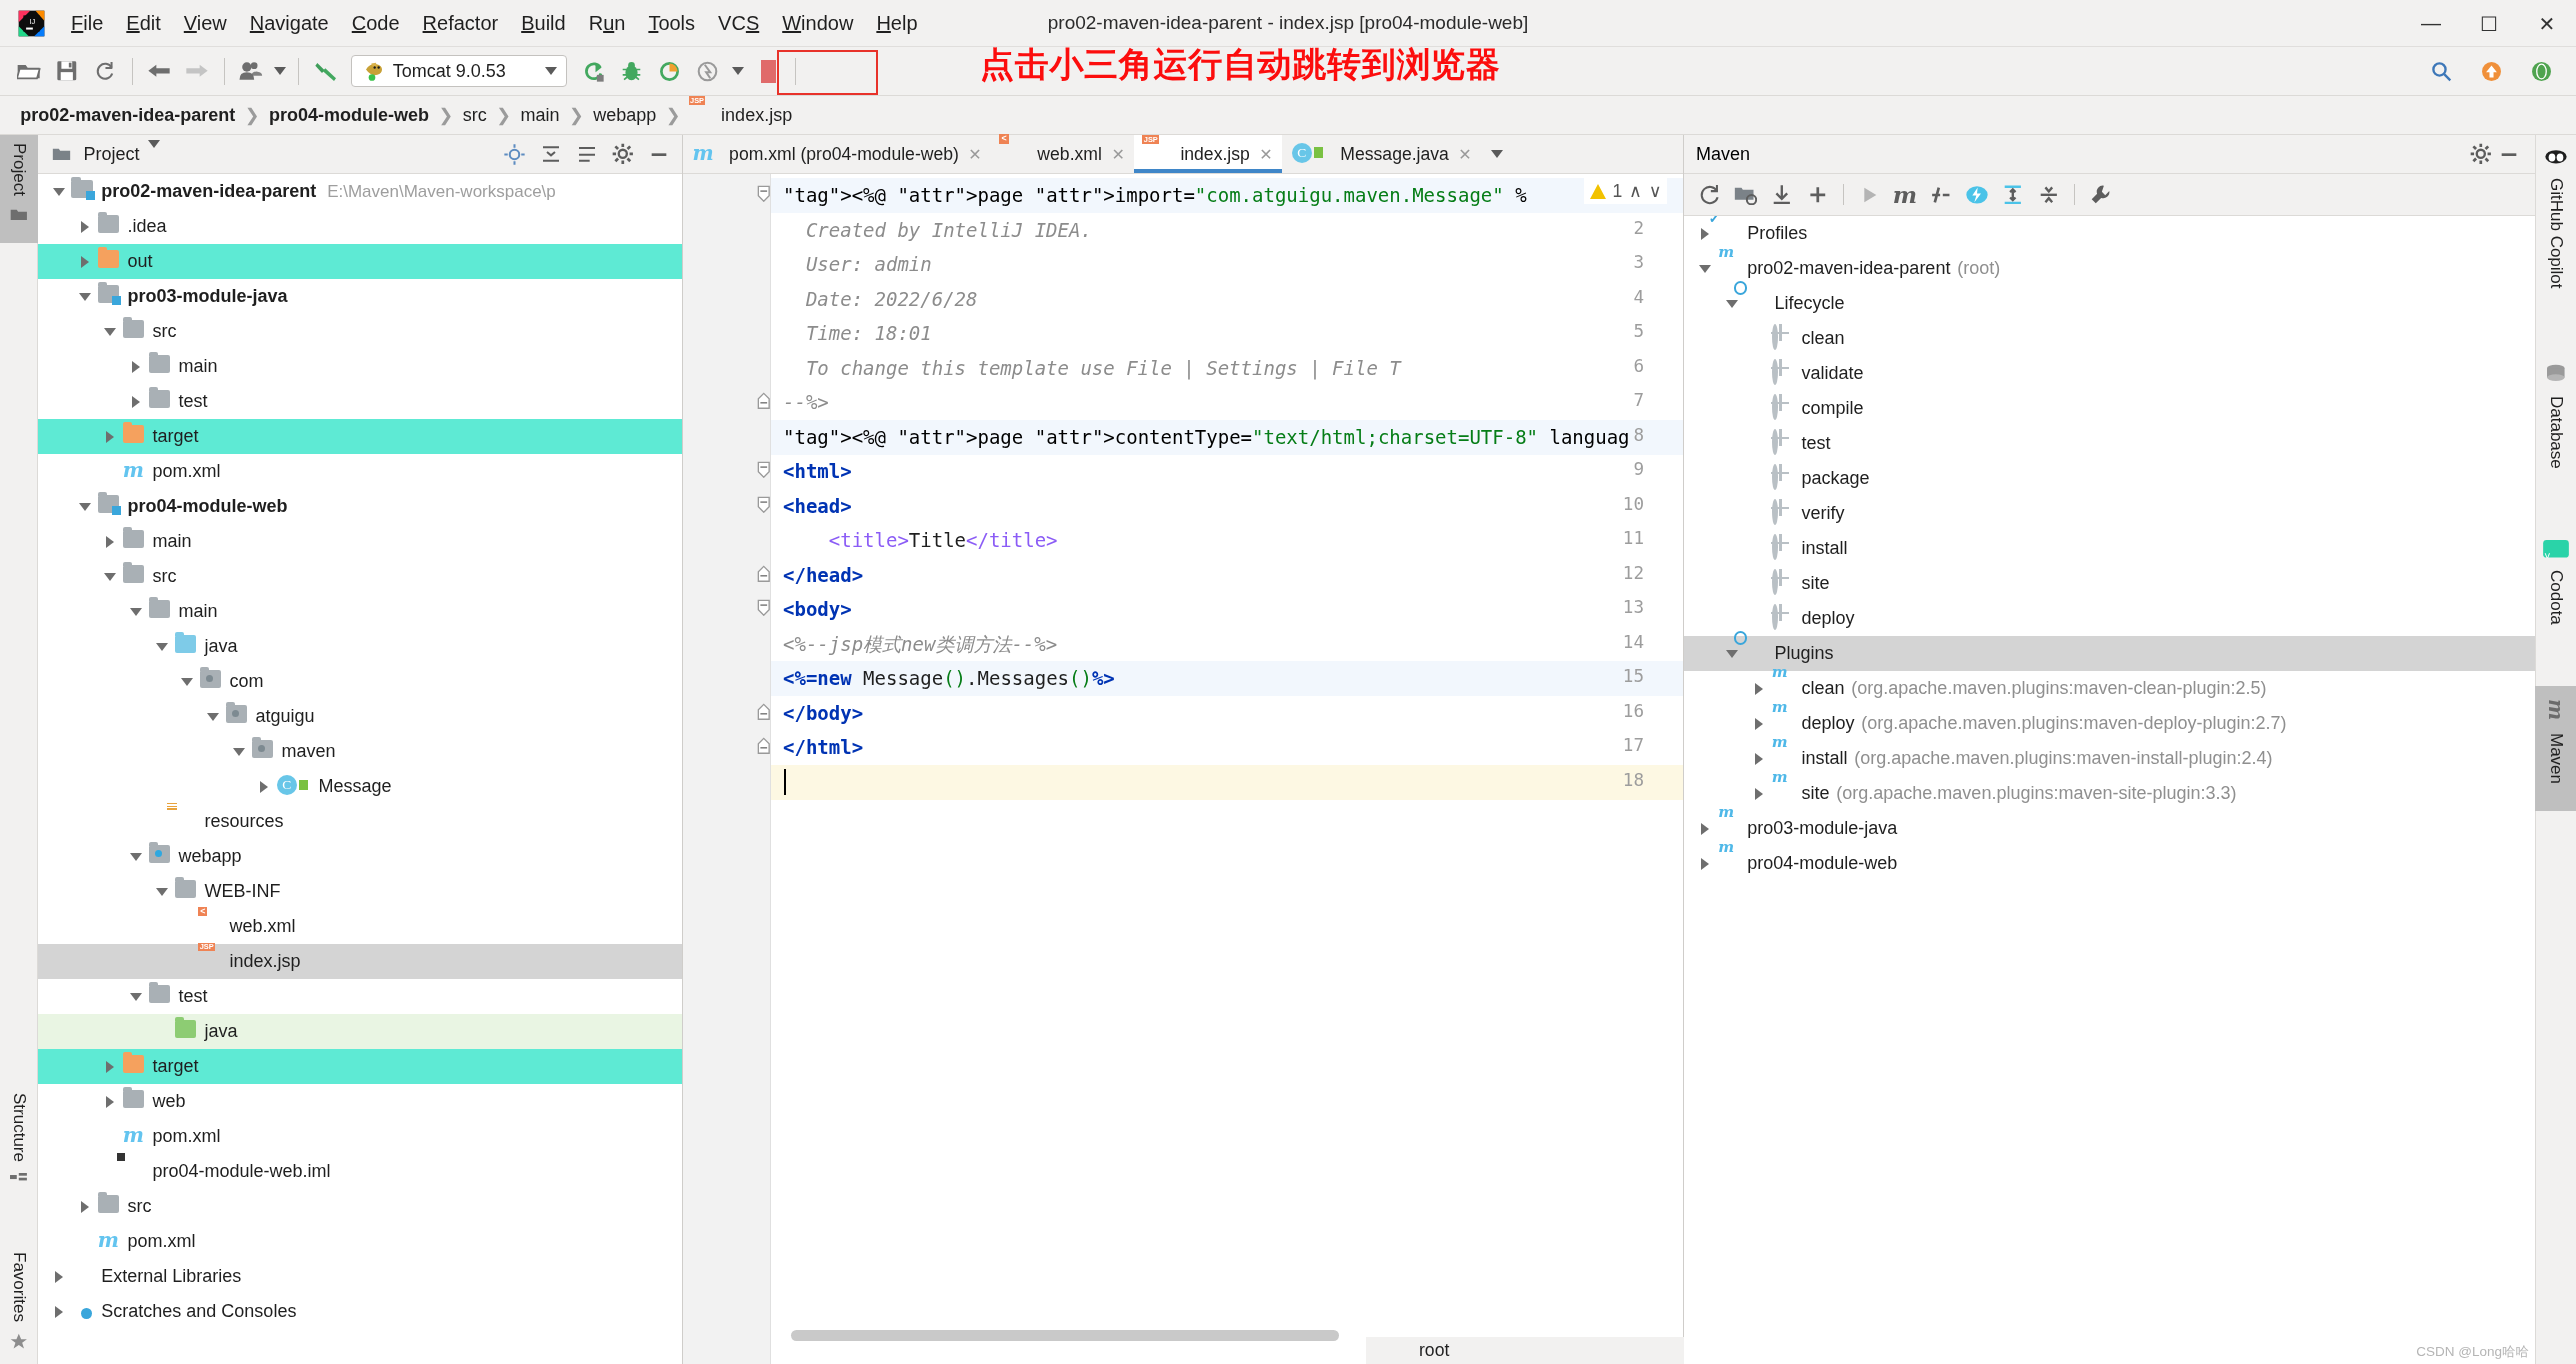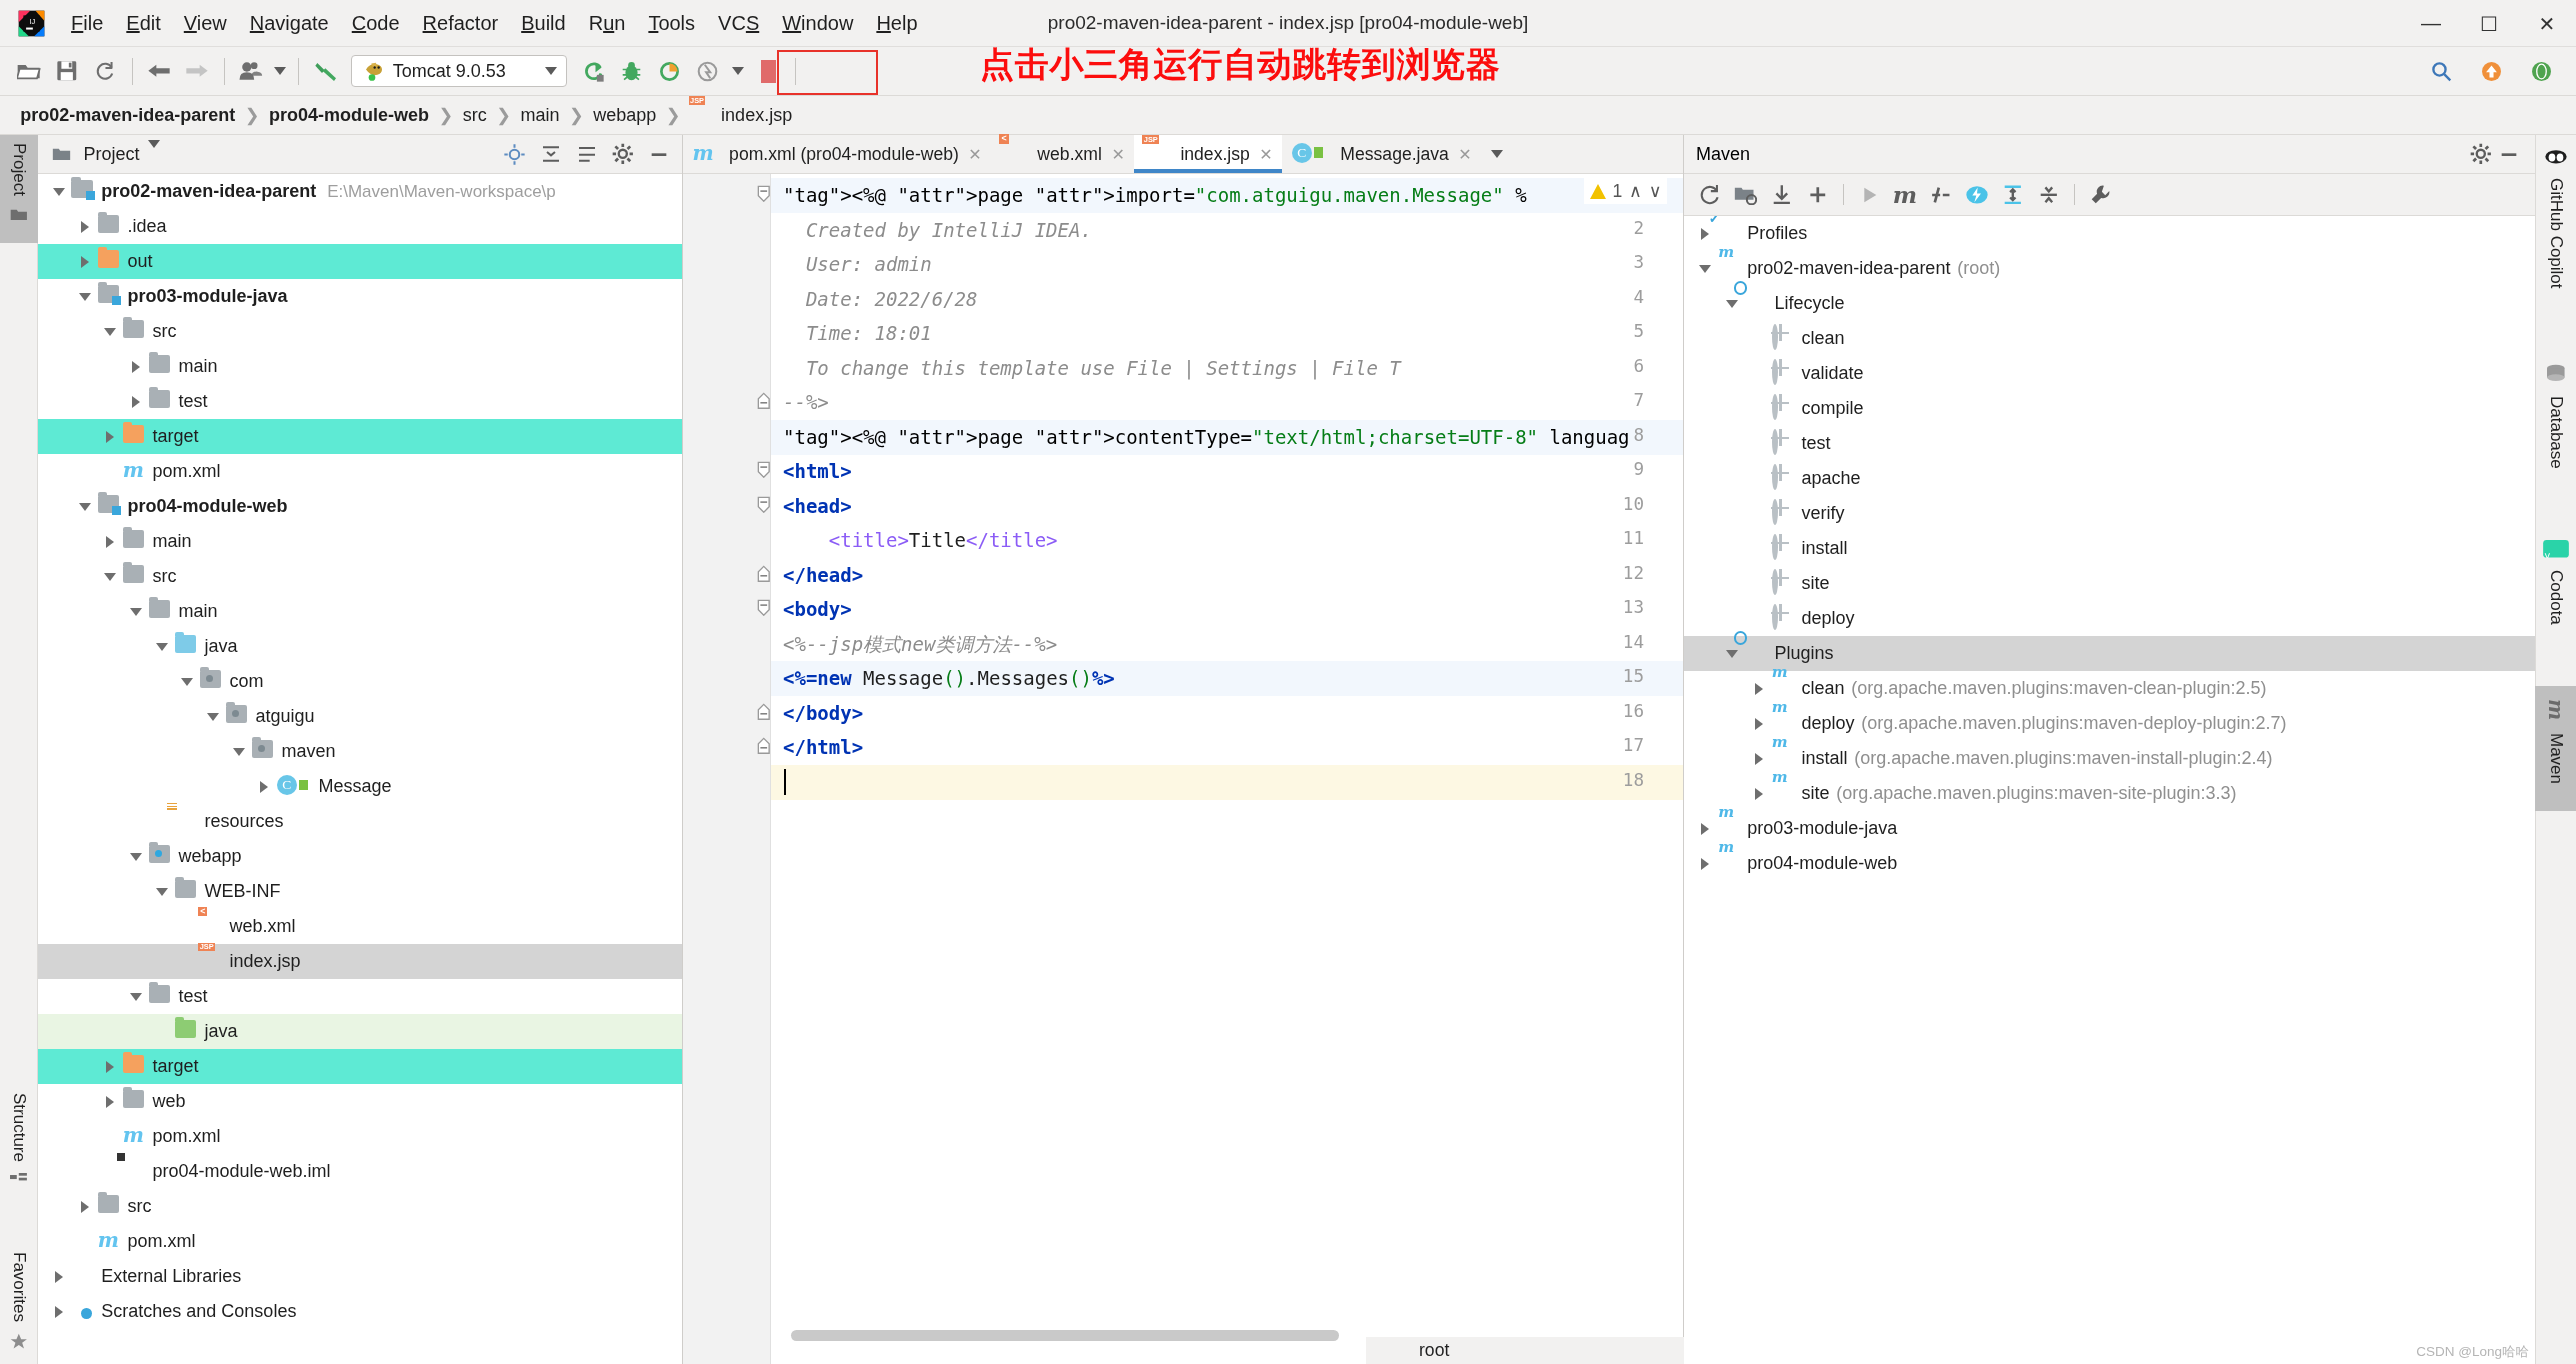--- a/index.html
+++ b/index.html
@@ -1136,21 +1136,21 @@
         <div class="mrow">
           <span style="width: 65px; flex: 0 0 auto;"></span>
           <span class="twist"></span>
           <span class="ico"><span class="gear"></span></span>
           <span>test</span>
         </div>
         <div class="mrow">
           <span style="width: 65px; flex: 0 0 auto;"></span>
           <span class="twist"></span>
           <span class="ico"><span class="gear"></span></span>
-          <span>apache</span>
+          <span>package</span>
         </div>
         <div class="mrow">
           <span style="width: 65px; flex: 0 0 auto;"></span>
           <span class="twist"></span>
           <span class="ico"><span class="gear"></span></span>
           <span>verify</span>
         </div>
         <div class="mrow">
           <span style="width: 65px; flex: 0 0 auto;"></span>
           <span class="twist"></span>

